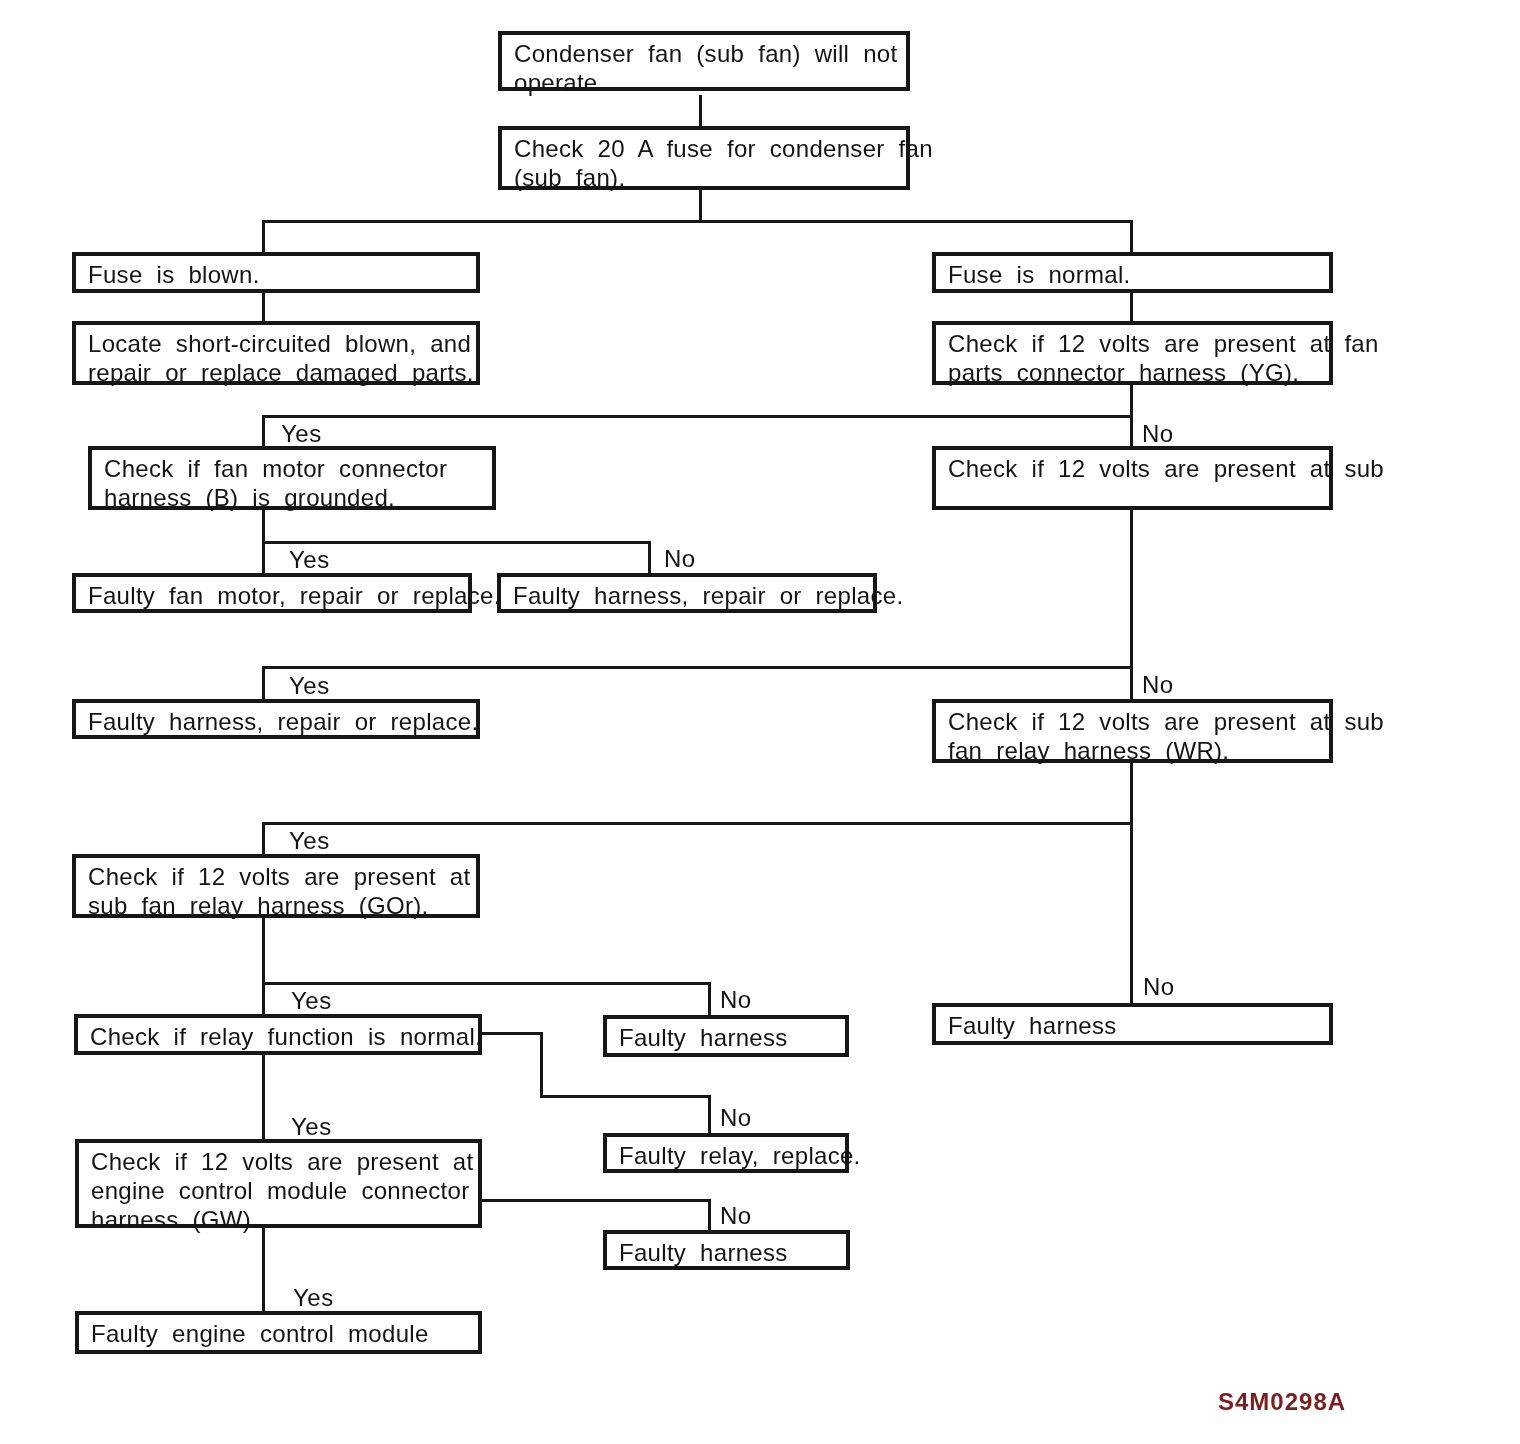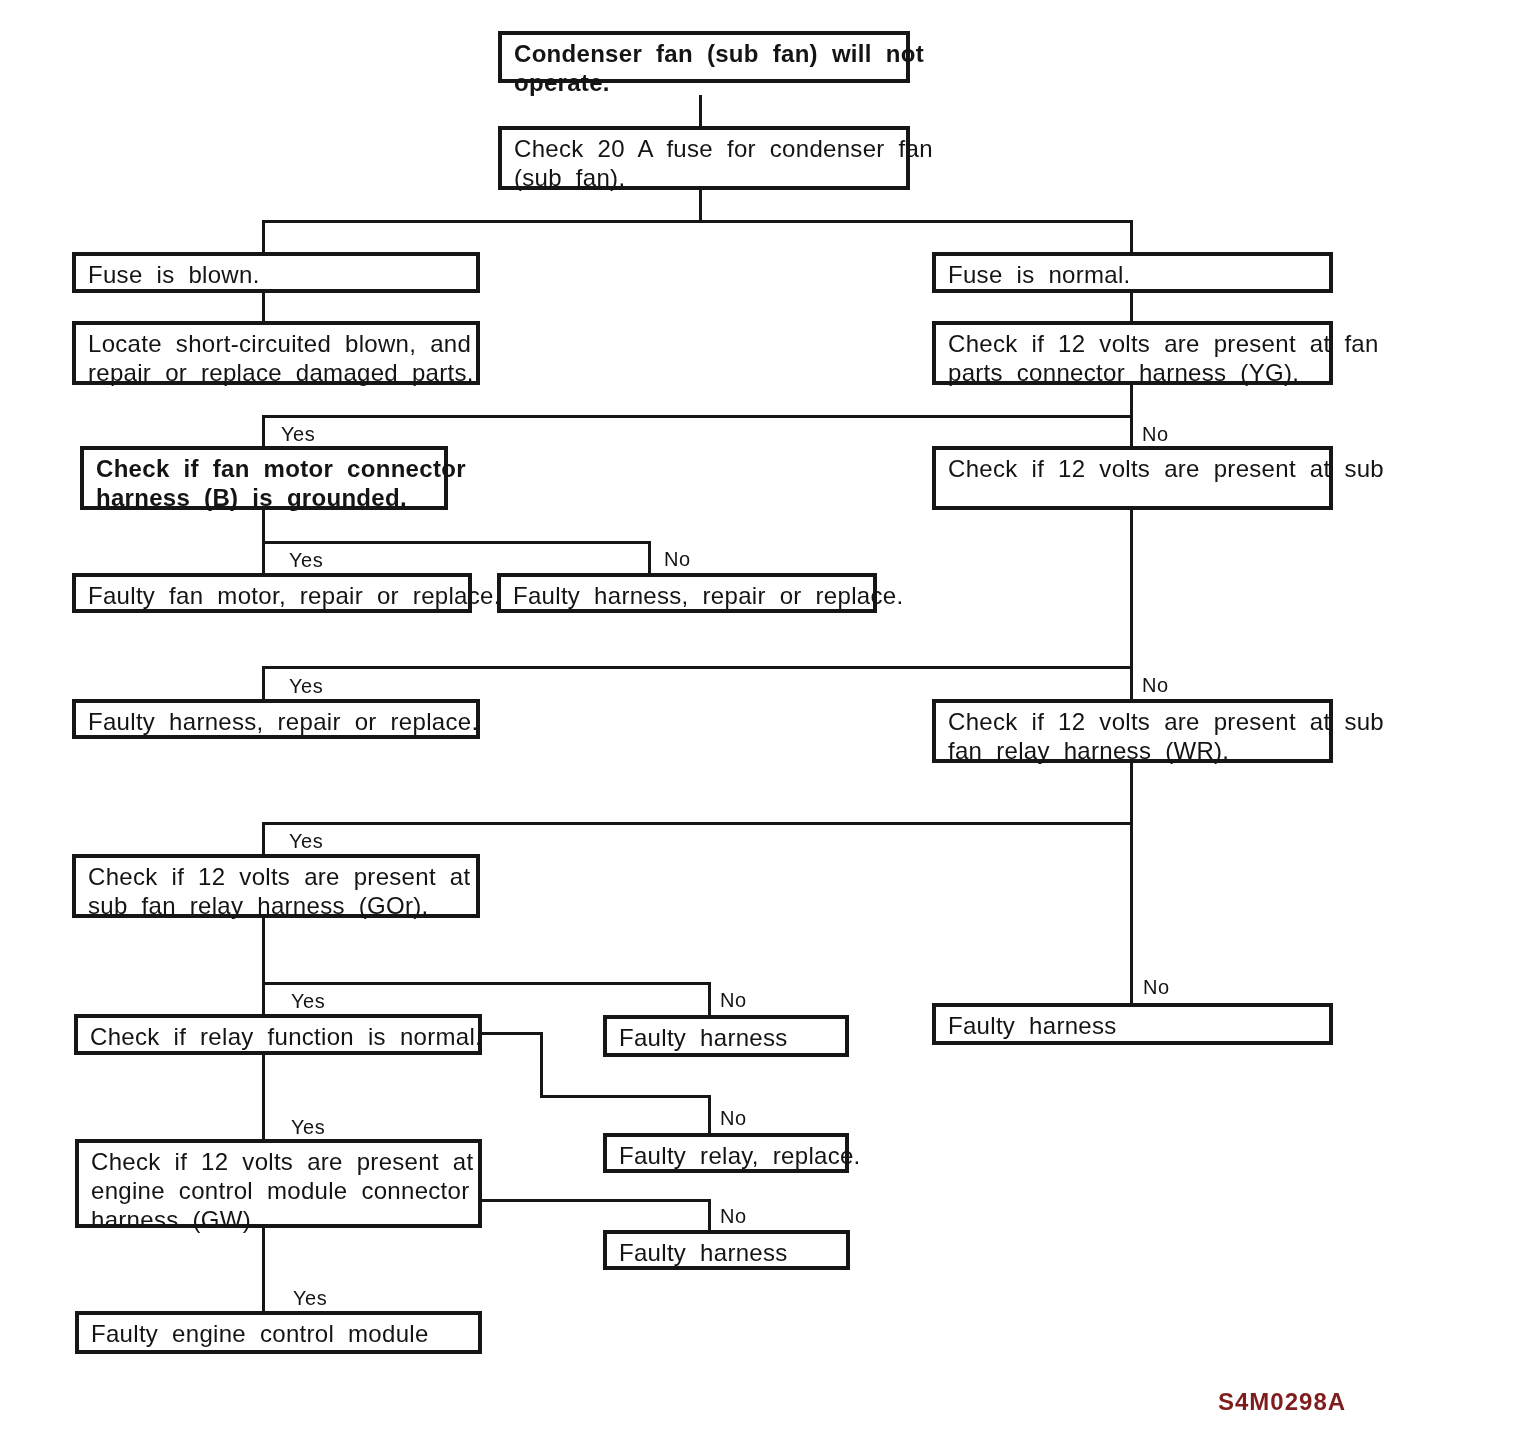--- a/index.html
+++ b/index.html
@@ -22,21 +22,21 @@
     font-size:24px;
     letter-spacing:0.3px;
     word-spacing:7px;
     white-space:nowrap;
   }
   .hl,.vl{position:absolute;background:#161616;}
   .hl{height:3px;}
   .vl{width:3px;}
   .blabel{
     position:absolute;
-    font-size:20px;
+    font-size:24px;
     letter-spacing:0.5px;
     height:28px;line-height:28px;
     white-space:nowrap;
   }
   .caption{
     position:absolute;
     font-size:24px;
     font-weight:700;
     letter-spacing:1px;
     white-space:nowrap;
@@ -91,21 +91,21 @@
   <div class="blabel" style="left:1142px;top:671px;">No</div>
   <div class="blabel" style="left:289px;top:827px;">Yes</div>
   <div class="blabel" style="left:1143px;top:973px;">No</div>
   <div class="blabel" style="left:291px;top:987px;">Yes</div>
   <div class="blabel" style="left:720px;top:986px;">No</div>
   <div class="blabel" style="left:720px;top:1104px;">No</div>
   <div class="blabel" style="left:291px;top:1113px;">Yes</div>
   <div class="blabel" style="left:720px;top:1202px;">No</div>
   <div class="blabel" style="left:293px;top:1284px;">Yes</div>
 
-  <div class="node" style="left:498px;top:31px;width:412px;height:52px;font-weight:bold;">
+  <div class="node" style="left:498px;top:31px;width:412px;height:60px;">
     <div class="ln">Condenser fan (sub fan) will not</div>
     <div class="ln">operate.</div>
   </div>
 
   <div class="node" style="left:498px;top:126px;width:412px;height:64px;">
     <div class="ln">Check 20 A fuse for condenser fan</div>
     <div class="ln">(sub fan).</div>
   </div>
 
   <div class="node" style="left:72px;top:252px;width:408px;height:41px;">
@@ -119,21 +119,21 @@
   <div class="node" style="left:72px;top:321px;width:408px;height:64px;">
     <div class="ln">Locate short-circuited blown, and</div>
     <div class="ln">repair or replace damaged parts.</div>
   </div>
 
   <div class="node" style="left:932px;top:321px;width:401px;height:64px;">
     <div class="ln">Check if 12 volts are present at fan</div>
     <div class="ln">parts connector harness (YG).</div>
   </div>
 
-  <div class="node" style="left:80px;top:446px;width:368px;height:64px;font-weight:bold;">
+  <div class="node" style="left:88px;top:446px;width:408px;height:64px;">
     <div class="ln">Check if fan motor connector</div>
     <div class="ln">harness (B) is grounded.</div>
   </div>
 
   <div class="node" style="left:932px;top:446px;width:401px;height:64px;">
     <div class="ln">Check if 12 volts are present at sub</div>
   </div>
 
   <div class="node" style="left:72px;top:573px;width:400px;height:40px;">
     <div class="ln">Faulty fan motor, repair or replace.</div>

